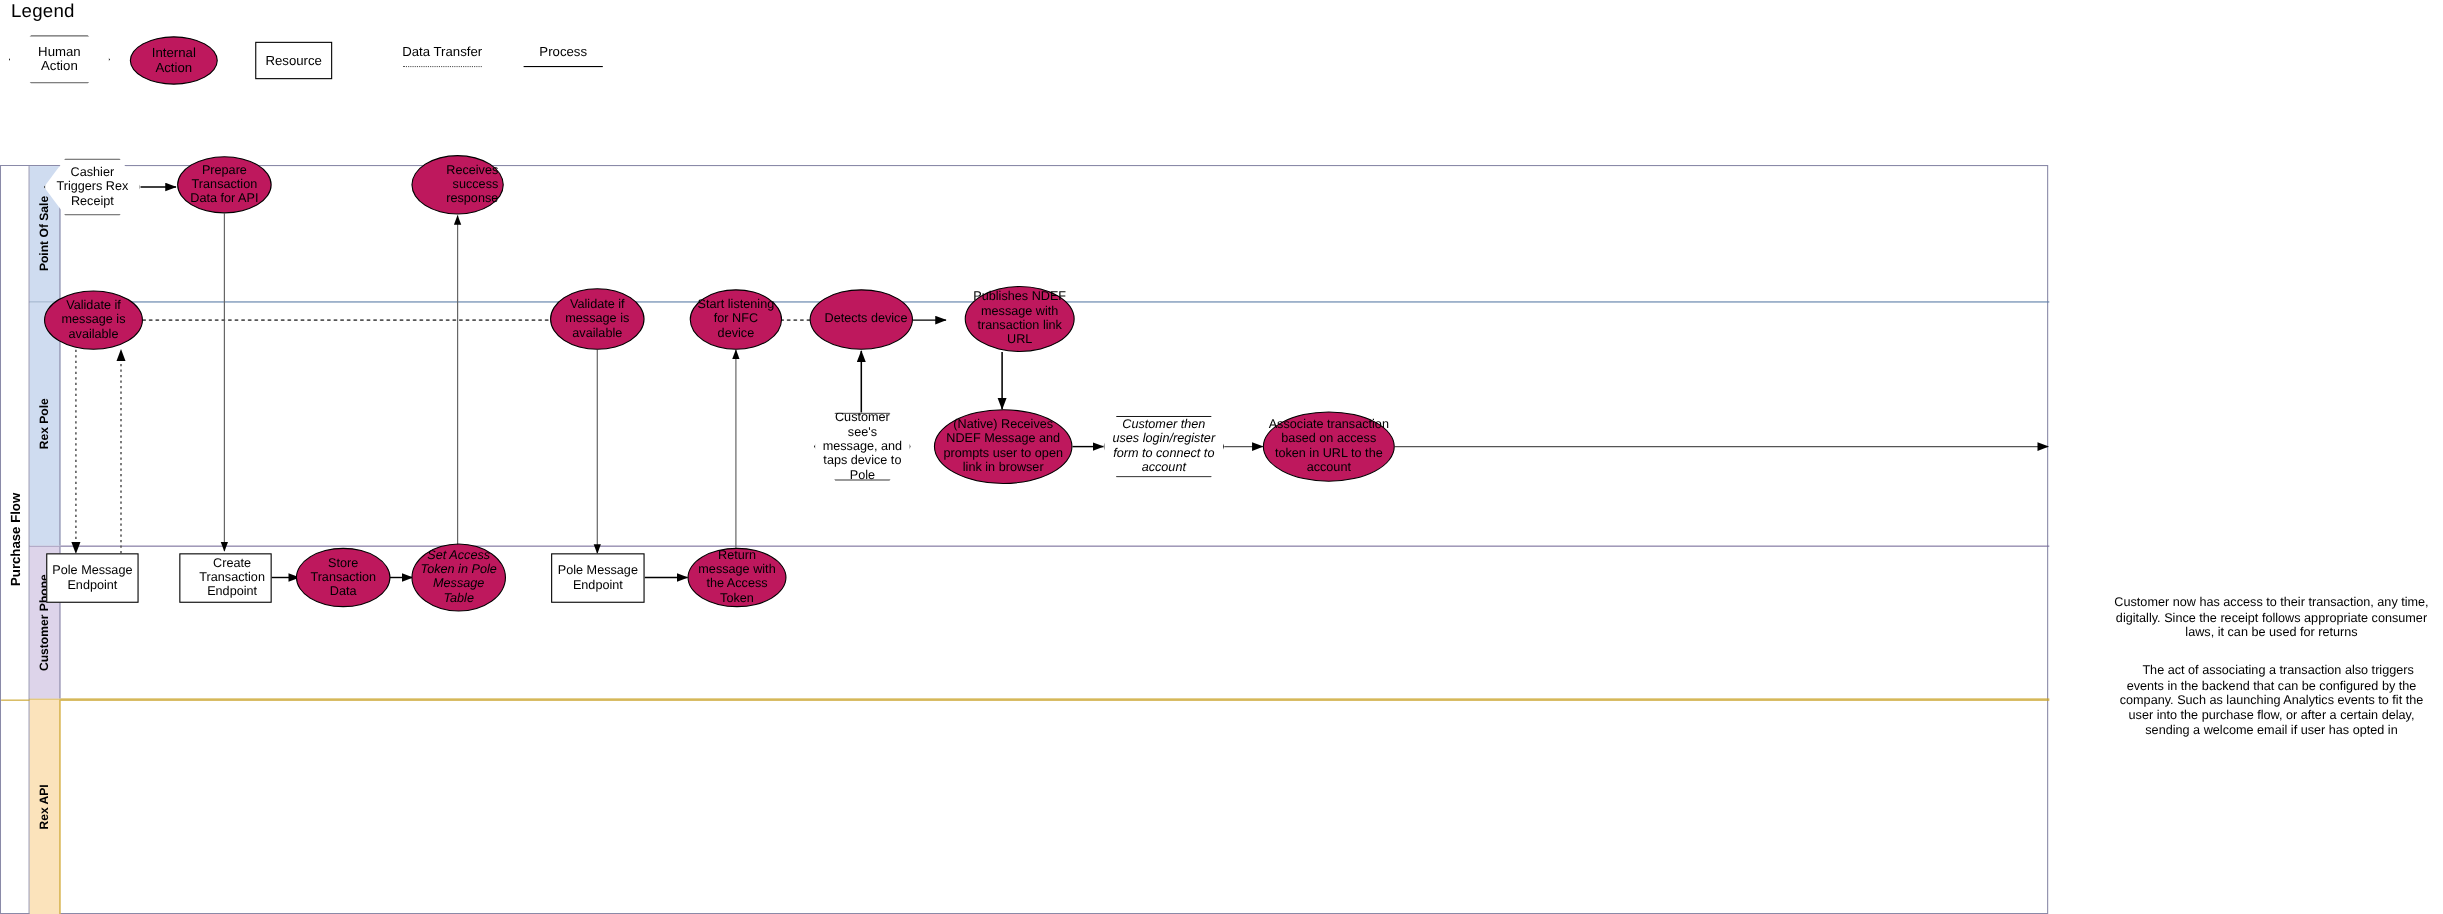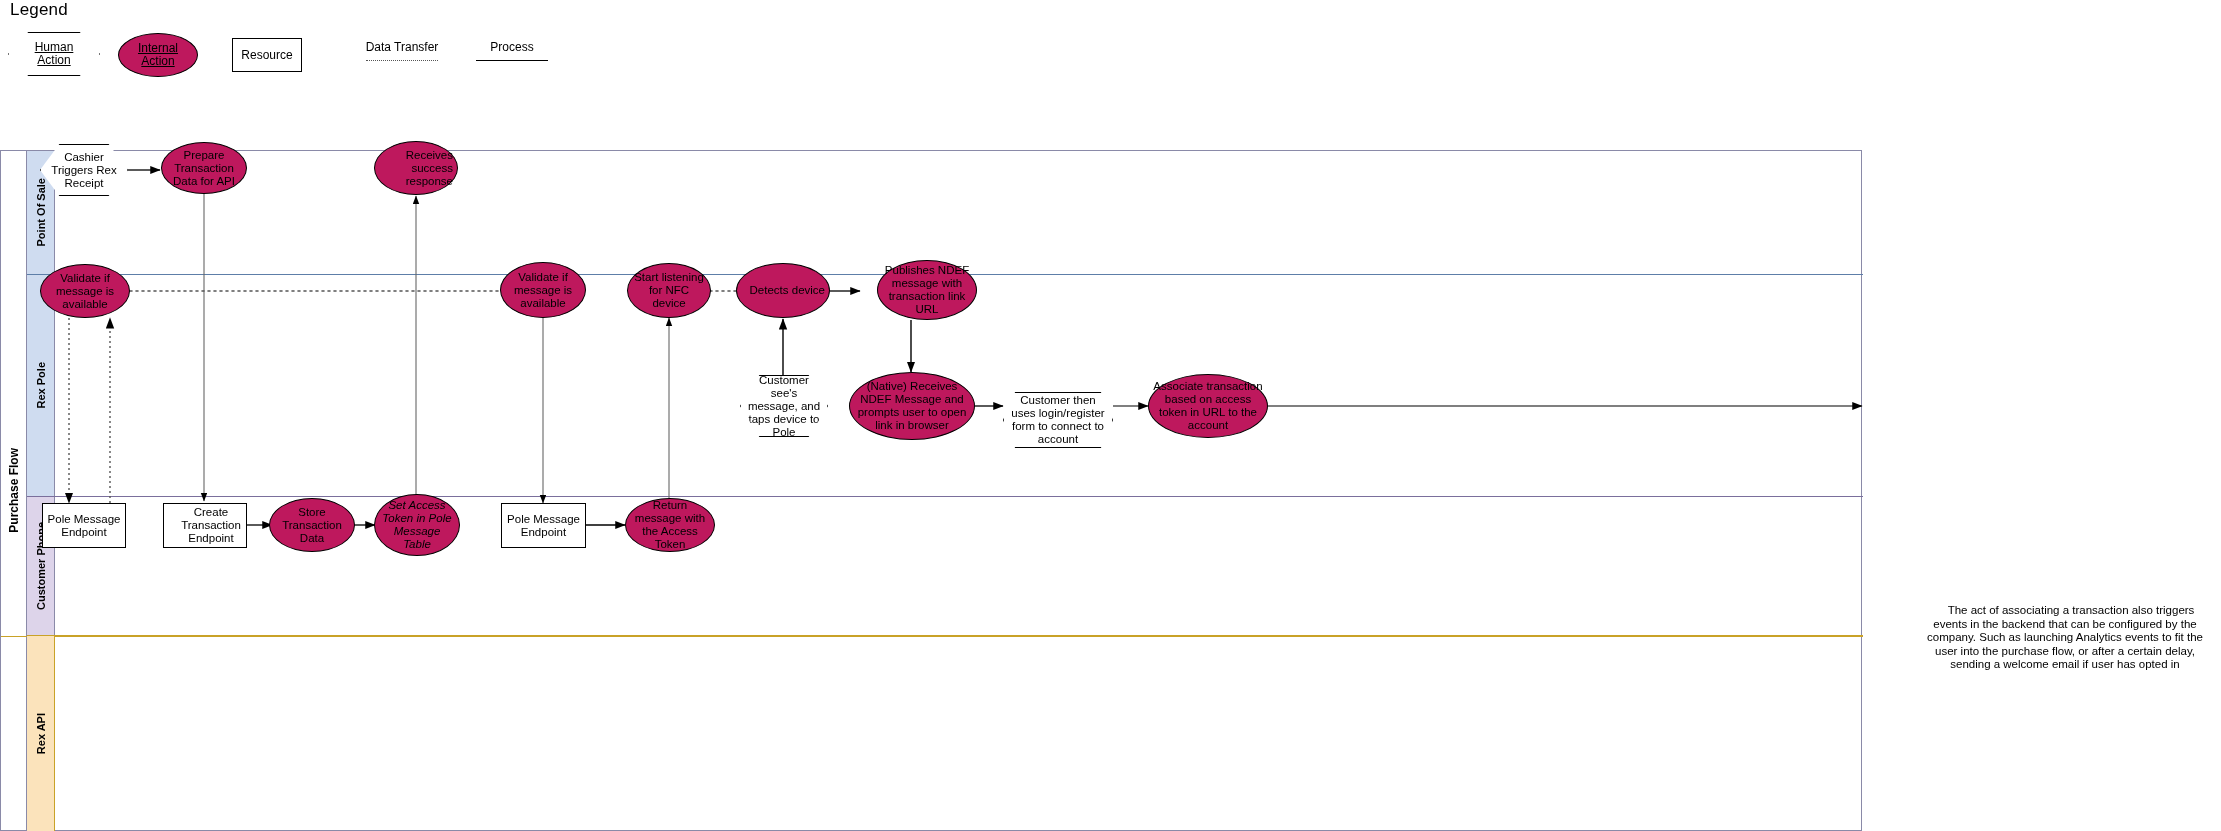--- a/index.html
+++ b/index.html
@@ -26,21 +26,20 @@
     top: 0px;
     font-size: 17px;
     color: #000;
     letter-spacing: .2px;
   }
   .legend-shape-label {
     font-size: 12px;
     line-height: 13px;
     text-align: center;
     color: #000;
-    text-decoration: underline;
   }
   #legend-human {
     position: absolute;
     left: 8px;
     top: 32px;
     width: 90px;
     height: 42px;
     display: flex;
     align-items: center;
     justify-content: center;
@@ -378,21 +377,21 @@
   </div>
 
   <div class="node hex" style="left:740px; top:375px; width:88px; height:62px;">
     <span class="txt">Customer see's message, and taps device to Pole</span>
   </div>
 
   <div class="node ellipse" style="left:849px; top:372px; width:126px; height:68px;">
     <span class="txt">(Native) Receives NDEF Message and prompts user to open link in browser</span>
   </div>
 
-  <div class="node hexw" style="left:1003px; top:392px; width:110px; height:56px;">
+  <div class="node hexw" style="left:1003px; top:378px; width:110px; height:56px;font-style:italic;">
     <span class="txt">Customer then uses login/register form to connect to account</span>
   </div>
 
   <div class="node ellipse" style="left:1148px; top:374px; width:120px; height:64px;">
     <span class="txt">Associate transaction based on access token in URL to the account</span>
   </div>
 
   <div class="node rect" style="left:42px; top:503px; width:84px; height:45px;">
     <span class="txt">Pole Message Endpoint</span>
   </div>
@@ -410,15 +409,16 @@
   </div>
 
   <div class="node rect" style="left:501px; top:503px; width:85px; height:45px;">
     <span class="txt">Pole Message Endpoint</span>
   </div>
 
   <div class="node ellipse" style="left:625px; top:498px; width:90px; height:54px;">
     <span class="txt">Return message with the Access Token</span>
   </div>
 
+  <div class="note" id="note-1">Customer now has access to their transaction, any time, digitally. Since the receipt follows appropriate consumer laws, it can be used for returns</div>
   <div class="note" id="note-2">The act of associating a transaction also triggers events in the backend that can be configured by the company. Such as launching Analytics events to fit the user into the purchase flow, or after a certain delay, sending a welcome email if user has opted in</div>
 
 </div>
 
 </body></html>

